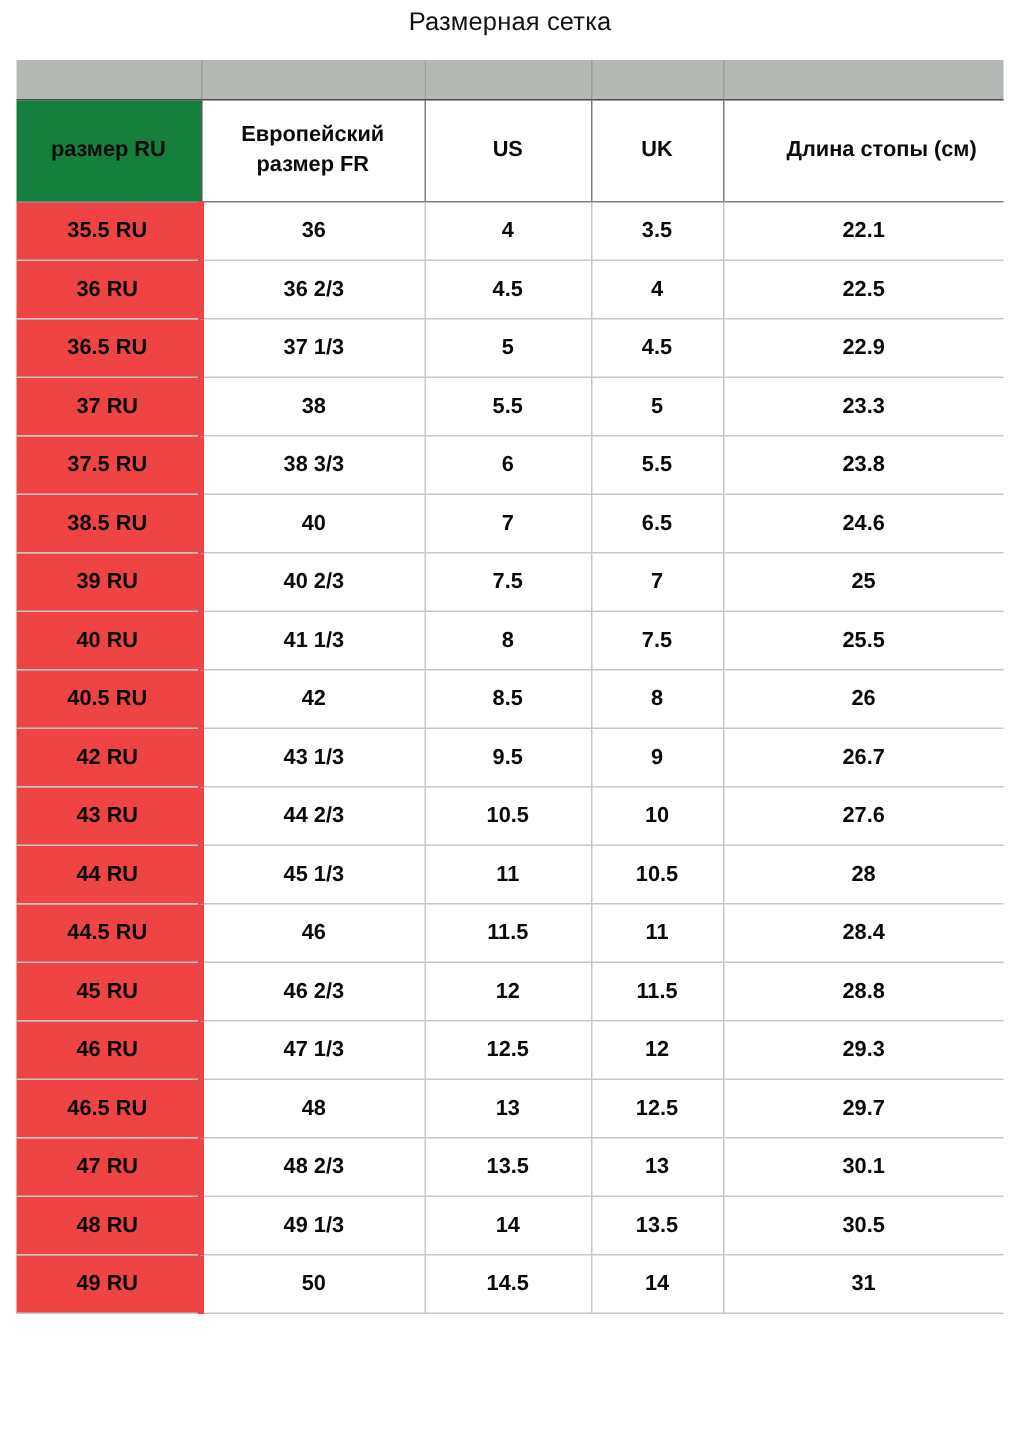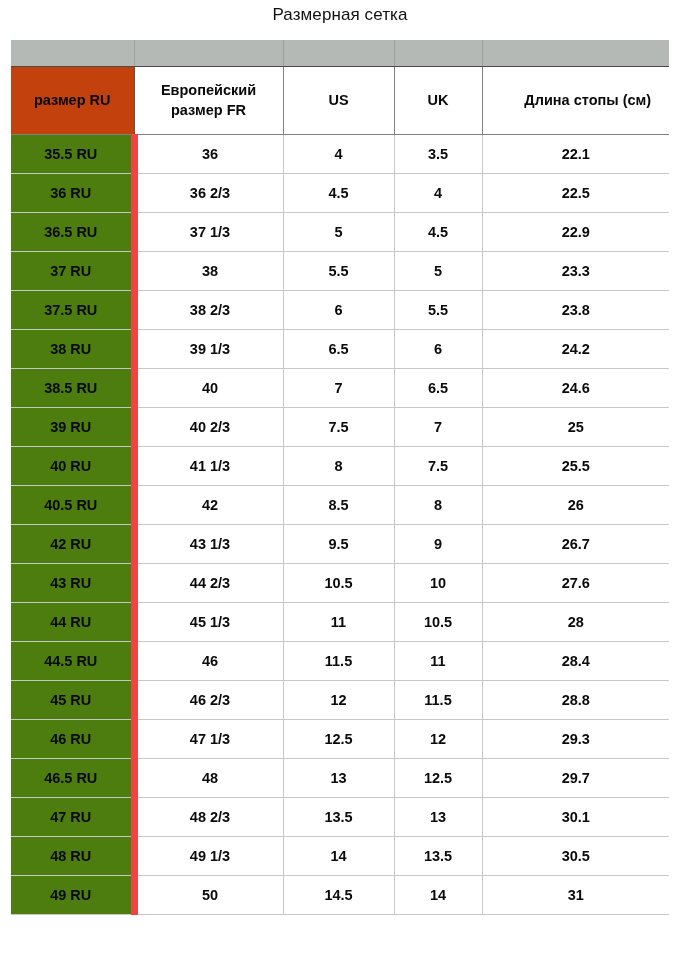--- a/index.html
+++ b/index.html
@@ -76,21 +76,21 @@
     border-top: none;
     font-size: 14.5px;
     font-weight: 700;
     text-align: center;
     vertical-align: middle;
     padding: 2px 4px;
     line-height: 1.32;
     color: #0a0a0a;
   }
   tr.head-row th.ru-head {
-    background: #c2410c;
+    background: #15803d;
     border-left: none;
     border-right: 1px solid #555555;
     text-align: center;
   }
   tr.head-row th.last-head {
     border-right: none;
     padding-left: 28px;
   }
 
   
@@ -100,22 +100,22 @@
     border-right: 1px solid #c7c7c7;
     font-size: 14.5px;
     font-weight: 700;
     text-align: center;
     vertical-align: middle;
     padding: 0 3px;
     background: #ffffff;
     color: #0a0a0a;
   }
   tbody tr td.cell-ru {
-    background: #4d7c0f;
-    border-right: 7px solid #ef4444;
+    background: #ef4444;
+    border-right: 4px solid #ef4444;
     border-left: none;
   }
   tbody tr td.cell-last {
     border-right: none;
   }
   tbody tr:first-child td {
     border-top: 1px solid #c7c7c7;
   }
   tbody tr:first-child td.cell-ru {
     border-top: 1px solid #9e9e9e;
@@ -177,31 +177,24 @@
           </tr>
           <tr>
             <td class="cell-ru">37 RU</td>
             <td class="">38</td>
             <td class="">5.5</td>
             <td class="">5</td>
             <td class=" cell-last">23.3</td>
           </tr>
           <tr>
             <td class="cell-ru">37.5 RU</td>
-            <td class="">38 2/3</td>
+            <td class="">38 3/3</td>
             <td class="">6</td>
             <td class="">5.5</td>
             <td class=" cell-last">23.8</td>
-          </tr>
-          <tr>
-            <td class="cell-ru">38 RU</td>
-            <td class="">39 1/3</td>
-            <td class="">6.5</td>
-            <td class="">6</td>
-            <td class=" cell-last">24.2</td>
           </tr>
           <tr>
             <td class="cell-ru">38.5 RU</td>
             <td class="">40</td>
             <td class="">7</td>
             <td class="">6.5</td>
             <td class=" cell-last">24.6</td>
           </tr>
           <tr>
             <td class="cell-ru">39 RU</td>

